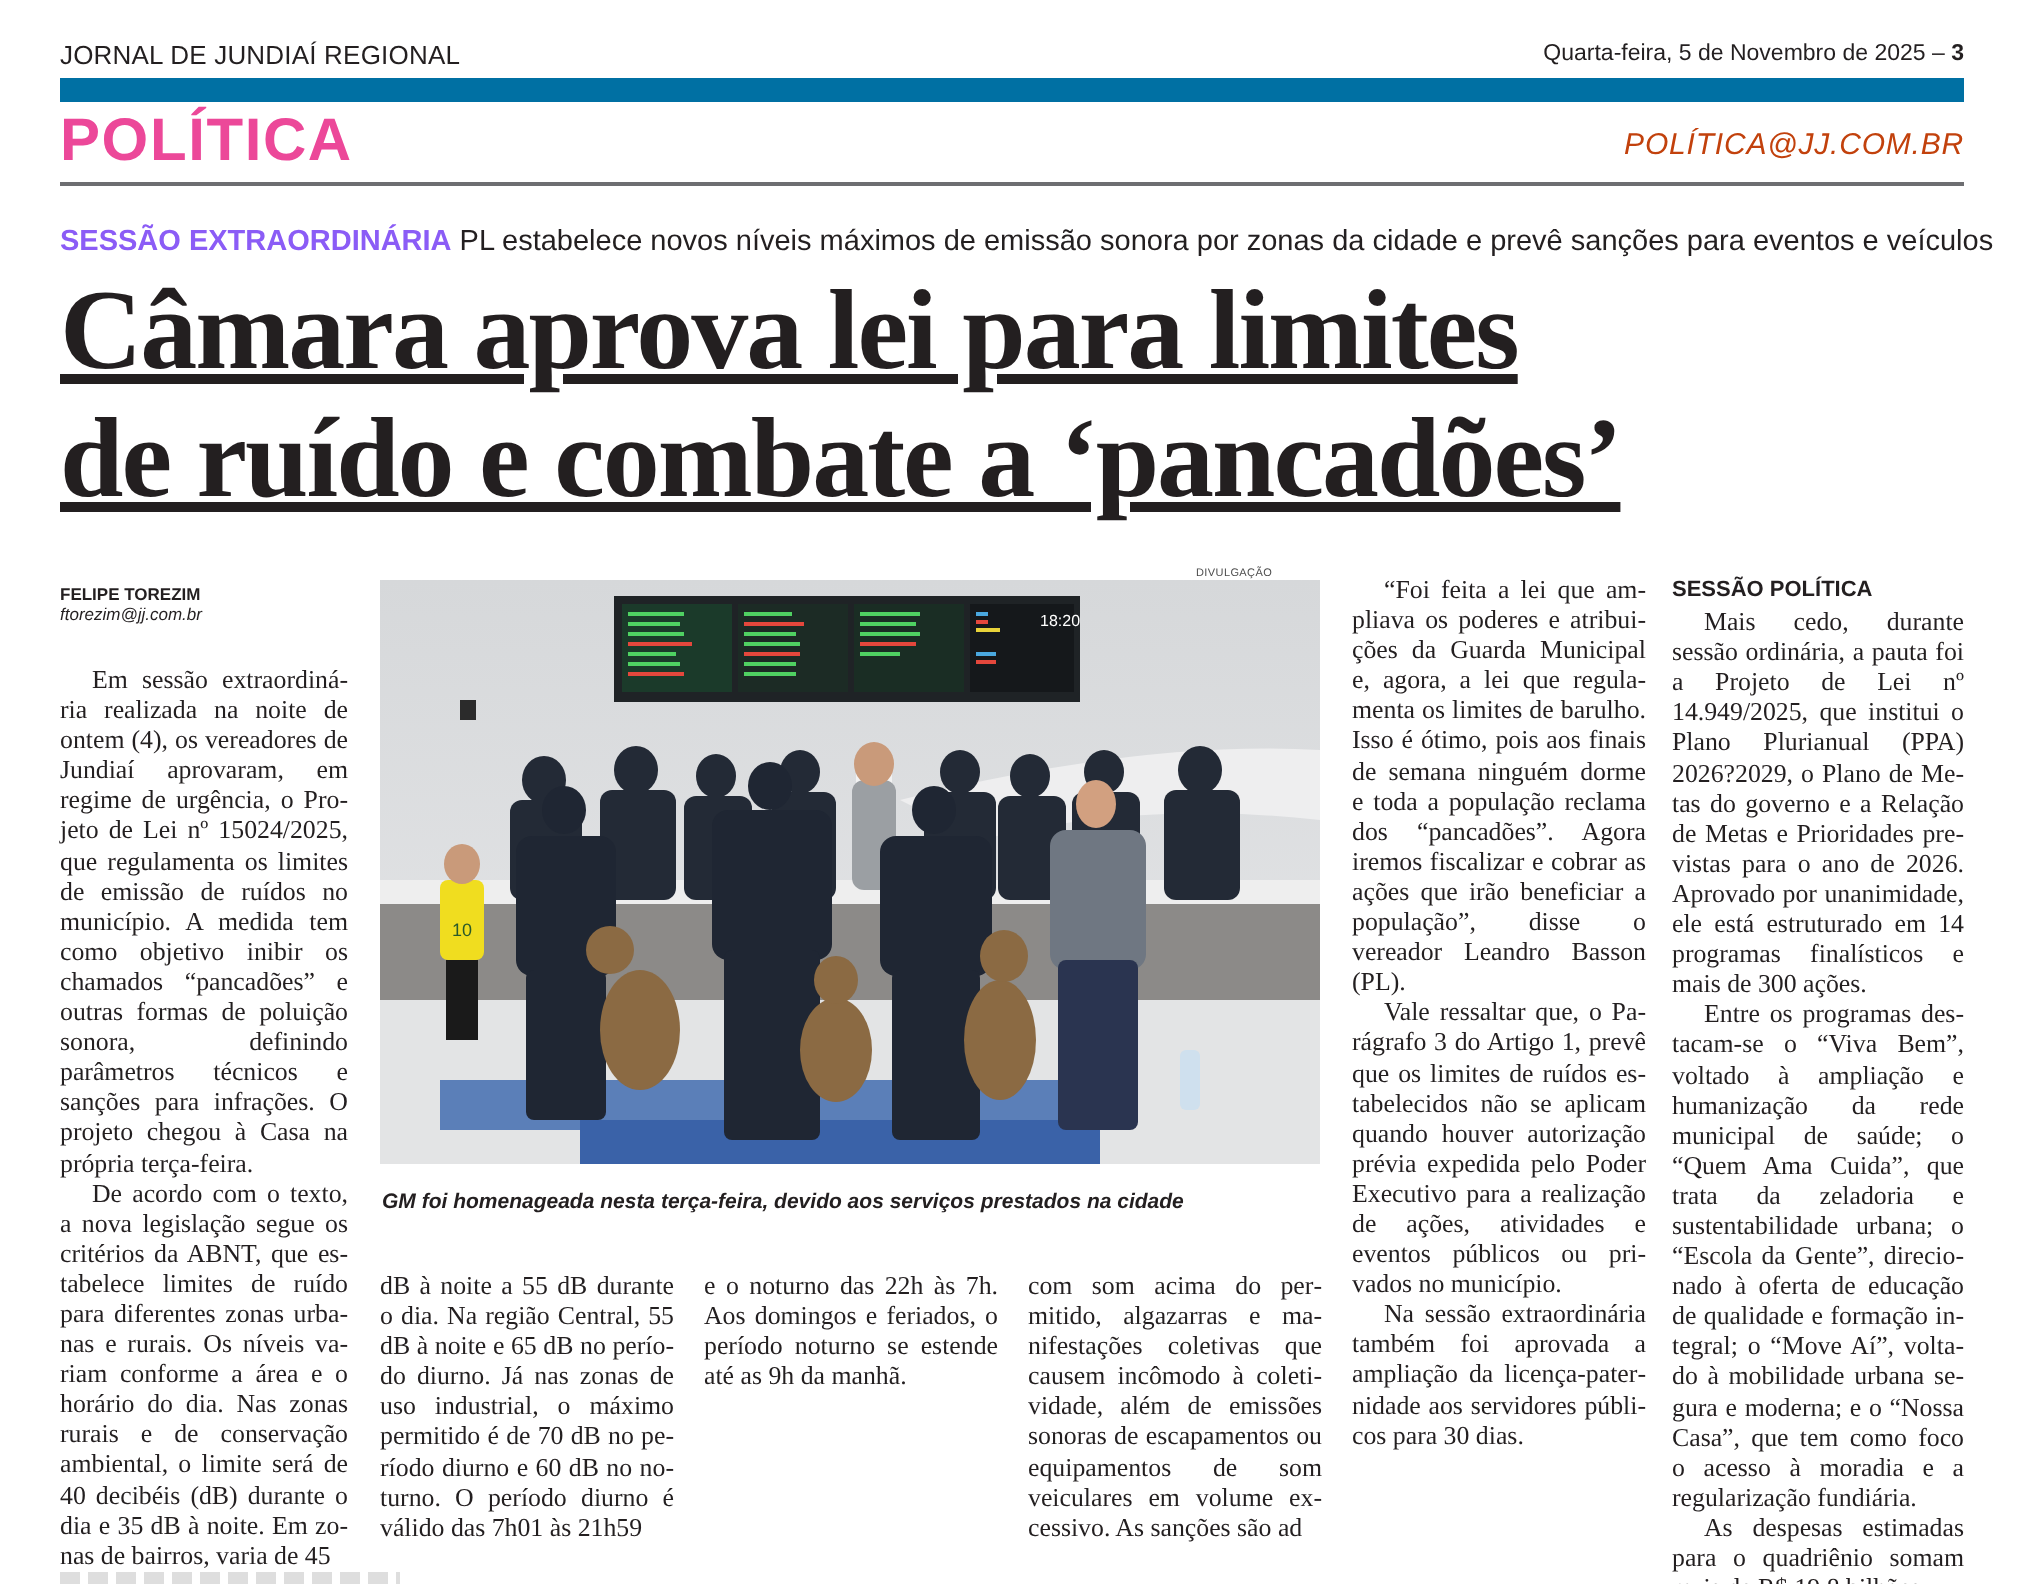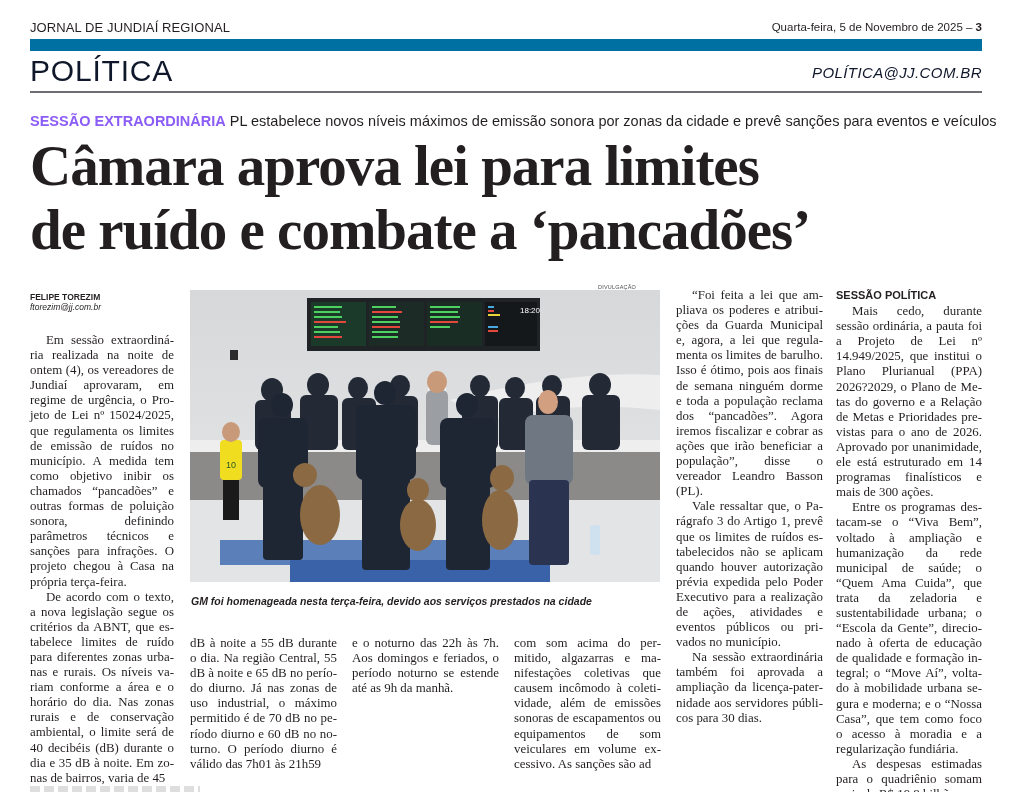--- a/index.html
+++ b/index.html
@@ -5,28 +5,28 @@
   * { box-sizing: border-box; margin: 0; padding: 0; }
   html, body { width: 1010px; height: 792px; background: #ffffff; overflow: hidden; }
   body { position: relative; font-family: "Liberation Serif", serif; color: #231f20; }
 
   .topline { position: absolute; left: 30px; top: 20px; width: 952px; height: 16px; text-align: center; }
   .paper-name { position: absolute; left: 0; top: 0; font-family: "Liberation Sans", sans-serif; font-size: 13px; letter-spacing: 0.1px; color: #231f20; }
   .issue-date { position: absolute; right: 0; top: 1px; font-family: "Liberation Sans", sans-serif; font-size: 11.5px; color: #231f20; }
   .issue-date b { font-weight: bold; }
   .blue-bar { position: absolute; left: 30px; top: 39px; width: 952px; height: 12px; background: #0070a3; }
 
-  .section-title { position: absolute; left: 30px; top: 54px; font-family: "Liberation Sans", sans-serif; font-size: 30px; letter-spacing: 0.8px; color: #0f172a; }
-  .section-email { position: absolute; right: 28px; top: 64px; font-family: "Liberation Sans", sans-serif; font-style: italic; font-size: 15px; letter-spacing: 0.4px; color: #0f172a; }
+  .section-title { position: absolute; left: 30px; top: 54px; font-family: "Liberation Sans", sans-serif; font-size: 30px; letter-spacing: 0.8px; color: #ec4899; font-weight: bold; }
+  .section-email { position: absolute; right: 28px; top: 64px; font-family: "Liberation Sans", sans-serif; font-style: italic; font-size: 15px; letter-spacing: 0.4px; color: #c2410c; }
   .section-rule { position: absolute; left: 30px; top: 91px; width: 952px; height: 2px; background: #6d6e71; }
 
   .kicker { position: absolute; left: 30px; top: 113px; font-family: "Liberation Sans", sans-serif; font-size: 14.5px; color: #231f20; white-space: nowrap; }
   .kicker .kicker-tag { font-weight: bold; color: #8b5cf6; margin-right: 4px; }
 
-  .headline { position: absolute; left: 30px; top: 134px; width: 960px; font-family: "Liberation Serif", serif; font-weight: bold; font-size: 57px; line-height: 64px; letter-spacing: -1px; color: #231f20; }
+  .headline { position: absolute; left: 30px; top: 134px; width: 960px; font-family: "Liberation Serif", serif; font-weight: bold; font-size: 57px; line-height: 64px; letter-spacing: -1px; color: #231f20; text-decoration: underline; }
 
   .byline { position: absolute; left: 30px; top: 292px; width: 150px; }
   .byline-name { font-family: "Liberation Sans", sans-serif; font-weight: bold; font-size: 8.5px; color: #231f20; }
   .byline-email { font-family: "Liberation Sans", sans-serif; font-style: italic; font-size: 8.5px; margin-top: 0; color: #231f20; }
 
   .col { position: absolute; font-size: 12.9px; line-height: 15.1px; text-align: justify; color: #231f20; hyphens: manual; }
   .col p { text-indent: 16px; }
   .col p.noindent { text-indent: 0; }
   .col .subhead { font-family: "Liberation Sans", sans-serif; font-weight: bold; font-size: 11px; text-indent: 0; text-align: left; margin-bottom: 1px; }
 

